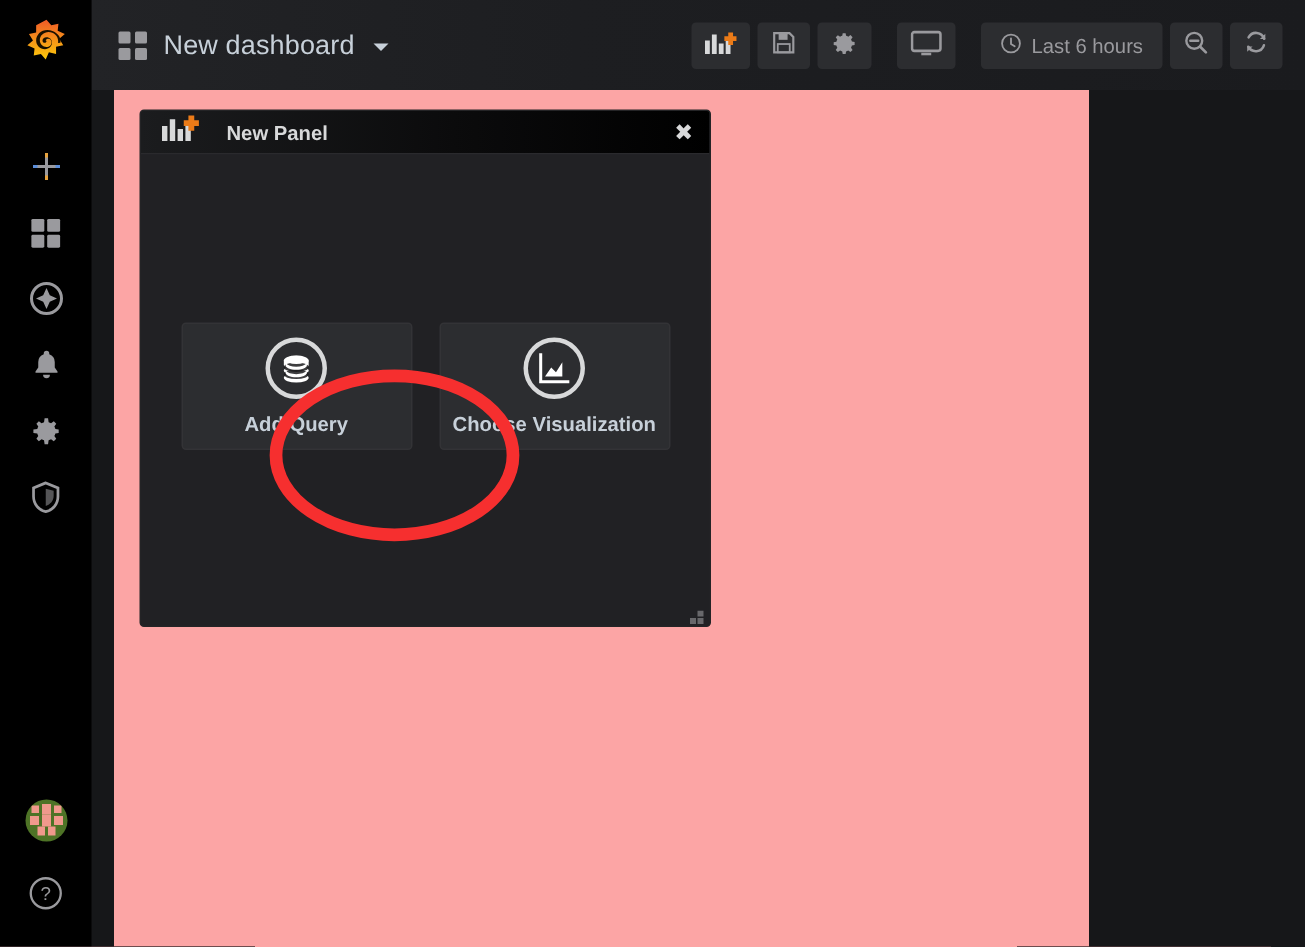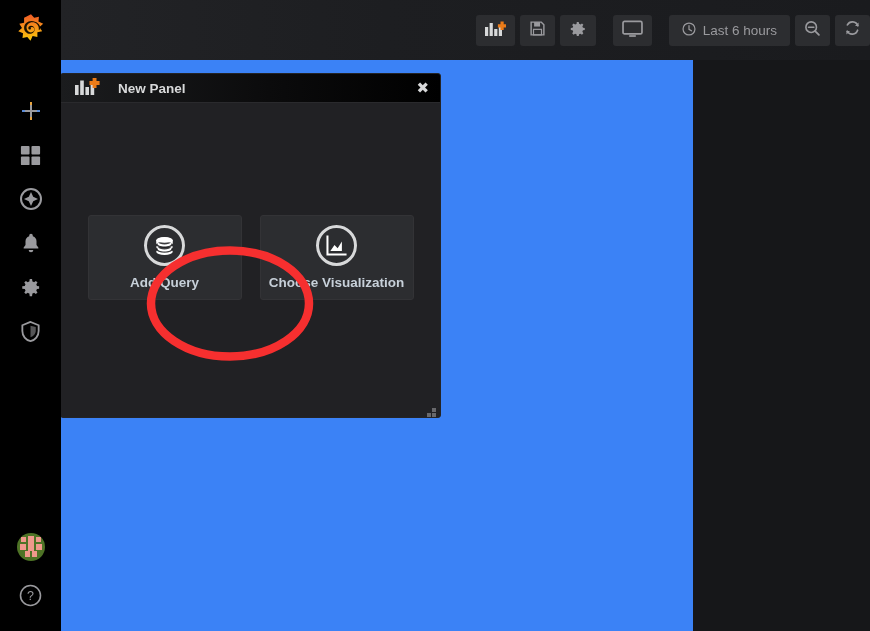--- a/index.html
+++ b/index.html
@@ -109,20 +109,21 @@
     border-top: 5px solid #c7d0d9;
     margin-left: 2px;
     margin-top: 3px;
   }
 
   .nav-right {
     margin-left: auto;
     display: flex;
     align-items: center;
     gap: 5px;
+    padding-right: 15px;
   }
   .nav-btn {
     height: 31px;
     min-width: 33px;
     background: #2c2d30;
     border: none;
     border-radius: 3px;
     display: flex;
     align-items: center;
     justify-content: center;
@@ -133,23 +134,23 @@
   .timepicker {
     gap: 7px;
     padding: 0 13px;
     color: #9a9a9e;
     font-size: 13.5px;
   }
 
   
   #dash-area {
     position: absolute;
-    left: 43px; top: 60px;
+    left: 76px; top: 60px;
     width: 650px; height: 571px;
-    background: #3b82f6;
+    background: #fca5a5;
   }
 
   #panel {
     position: absolute;
     left: 17px; top: 13px;
     width: 381px; height: 345px;
     background: #212124;
     border: 1px solid #242426;
     border-radius: 3px;
     display: flex;
@@ -357,20 +358,30 @@
             <text x="12" y="16.6" text-anchor="middle" font-family="Liberation Sans, sans-serif" font-size="12" fill="#9a9a9e">?</text>
           </svg>
         </span>
       </div>
     </div>
 
   </div>
 
   <div id="navbar">
 
+    <div class="nav-title">
+      <span class="dash-grid-icon">
+        <span></span>
+          <span></span>
+          <span></span>
+          <span></span>
+      </span>
+      <span class="dash-title-text">New dashboard</span>
+      <span class="caret"></span>
+    </div>
 
     <div class="nav-right">
 
       <button class="nav-btn">
         <span>
           <svg width="21" height="17" viewBox="0 0 21 17">
             <rect x="0" y="7" width="3.2" height="9" fill="#d8d9da"></rect>
             <rect x="4.6" y="3" width="3.2" height="13" fill="#d8d9da"></rect>
             <rect x="9.2" y="9" width="3.2" height="7" fill="#d8d9da"></rect>
             <rect x="13.8" y="5" width="3.2" height="11" fill="#d8d9da"></rect>

